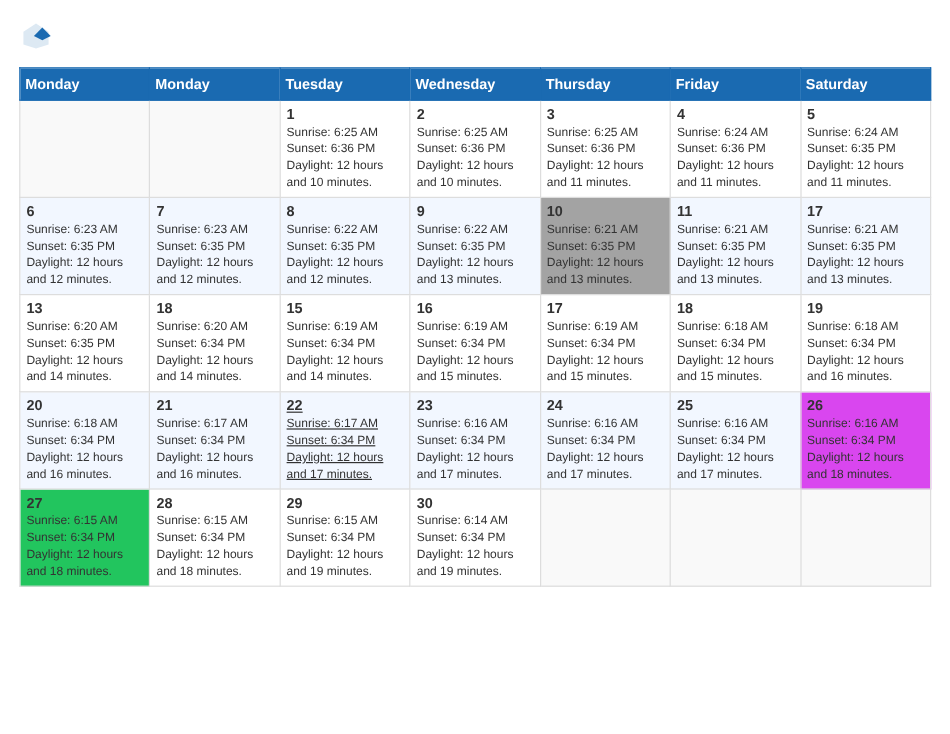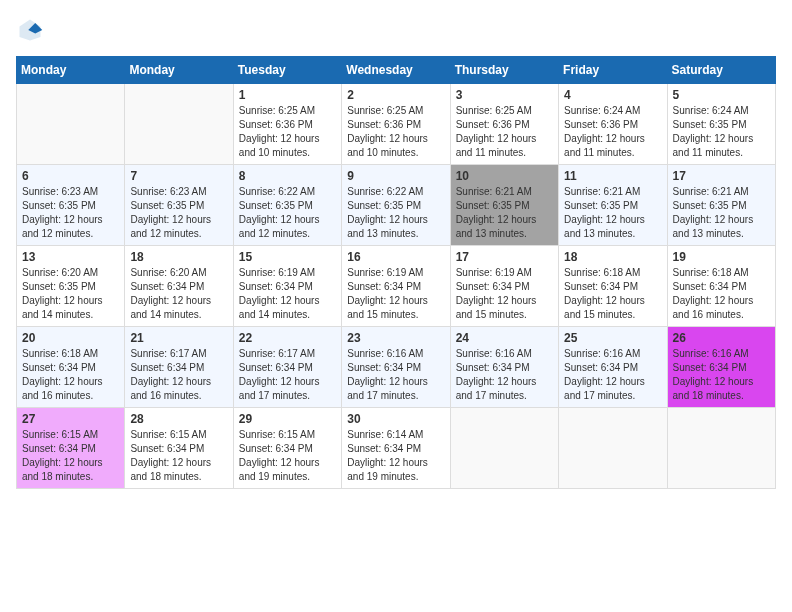--- a/index.html
+++ b/index.html
@@ -258,21 +258,21 @@
           <div class="day-info" style="white-space: pre-line;">Sunrise: 6:18 AM
 Sunset: 6:34 PM
 Daylight: 12 hours and 16 minutes.</div>
         </td>
         <td style="background: rgb(242, 247, 255);">
           <span class="day-num">21</span>
           <div class="day-info" style="white-space: pre-line;">Sunrise: 6:17 AM
 Sunset: 6:34 PM
 Daylight: 12 hours and 16 minutes.</div>
         </td>
-        <td style="background: rgb(242, 247, 255);">
+        <td style="background: rgb(242, 247, 255); text-decoration: underline;">
           <span class="day-num">22</span>
           <div class="day-info" style="white-space: pre-line;">Sunrise: 6:17 AM
 Sunset: 6:34 PM
 Daylight: 12 hours and 17 minutes.</div>
         </td>
         <td style="background: rgb(242, 247, 255);">
           <span class="day-num">23</span>
           <div class="day-info" style="white-space: pre-line;">Sunrise: 6:16 AM
 Sunset: 6:34 PM
 Daylight: 12 hours and 17 minutes.</div>
@@ -290,21 +290,21 @@
 Daylight: 12 hours and 17 minutes.</div>
         </td>
         <td style="background: #d946ef;">
           <span class="day-num">26</span>
           <div class="day-info" style="white-space: pre-line;">Sunrise: 6:16 AM
 Sunset: 6:34 PM
 Daylight: 12 hours and 18 minutes.</div>
         </td>
       </tr>
       <tr>
-        <td style="background: #f0abfc;">
+        <td style="background: #22c55e;">
           <span class="day-num">27</span>
           <div class="day-info" style="white-space: pre-line;">Sunrise: 6:15 AM
 Sunset: 6:34 PM
 Daylight: 12 hours and 18 minutes.</div>
         </td>
         <td style="background: rgb(255, 255, 255);">
           <span class="day-num">28</span>
           <div class="day-info" style="white-space: pre-line;">Sunrise: 6:15 AM
 Sunset: 6:34 PM
 Daylight: 12 hours and 18 minutes.</div>

